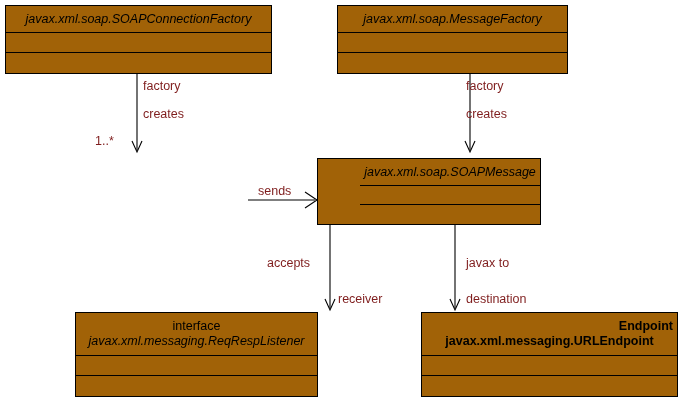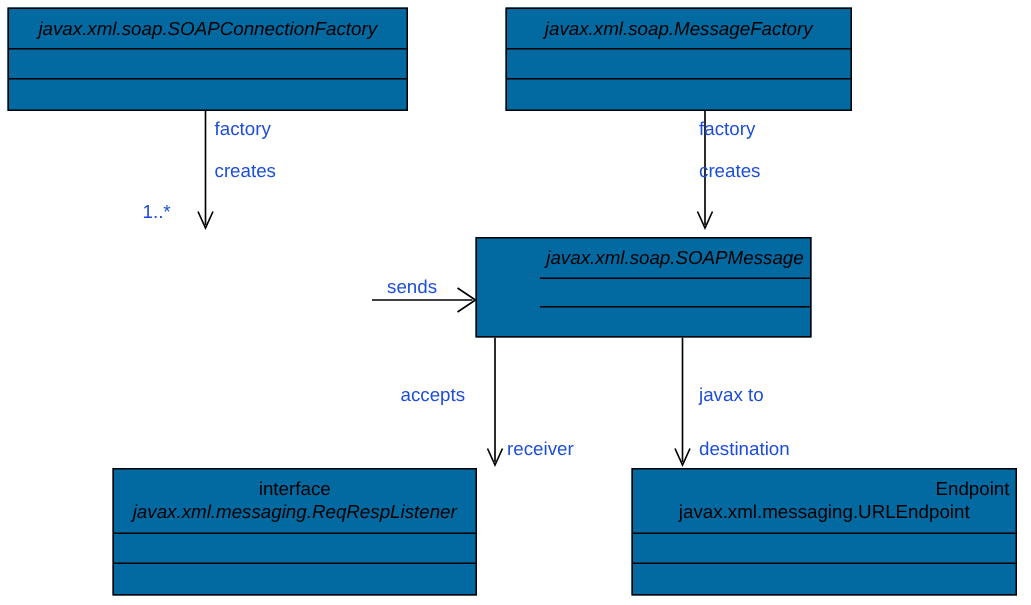--- a/index.html
+++ b/index.html
@@ -14,21 +14,21 @@
     position: relative;
     width: 687px;
     height: 403px;
     background: #ffffff;
     overflow: hidden;
   }
   .uml-class {
     position: absolute;
     box-sizing: border-box;
     border: 1px solid #000000;
-    background: #0369a1;
+    background: #a16207;
   }
   .uml-name-compartment {
     box-sizing: border-box;
     border-bottom: 1px solid #000000;
     display: flex;
     flex-direction: column;
     align-items: center;
     justify-content: center;
     text-align: center;
     padding: 2px 4px;
@@ -55,21 +55,21 @@
     color: #000000;
     line-height: 15px;
     white-space: nowrap;
   }
   .stereo.align-right {
     align-self: flex-end;
   }
   .edge-label {
     position: absolute;
     font-size: 12.5px;
-    color: #1d4ed8;
+    color: #7f1d1d;
     white-space: nowrap;
     line-height: 14px;
   }
   svg.connectors {
     position: absolute;
     left: 0;
     top: 0;
     width: 687px;
     height: 403px;
     pointer-events: none;
@@ -143,21 +143,21 @@
   <div class="uml-class" style="left:75px; top:312px; width:243px; height:85px;">
     <div class="uml-name-compartment" style="height:43px;">
       <span class="stereo">interface</span>
       <span class="cls-name">javax.xml.messaging.ReqRespListener</span>
     </div>
     <div class="uml-compartment with-border" style="height:20px;"></div>
     <div class="uml-compartment" style="height:20px;"></div>
   </div>
 
   <div class="uml-class" style="left:421px; top:312px; width:257px; height:85px;">
-    <div class="uml-name-compartment" style="height:43px;">
+    <div class="uml-name-compartment" style="height:43px;font-weight:bold;">
       <span class="stereo align-right">Endpoint</span>
       <span class="cls-name plain">javax.xml.messaging.URLEndpoint</span>
     </div>
     <div class="uml-compartment with-border" style="height:20px;"></div>
     <div class="uml-compartment" style="height:20px;"></div>
   </div>
 
   <div class="edge-label" style="left:143px; top:79px;">factory</div>
 
   <div class="edge-label" style="left:143px; top:107px;">creates</div>

